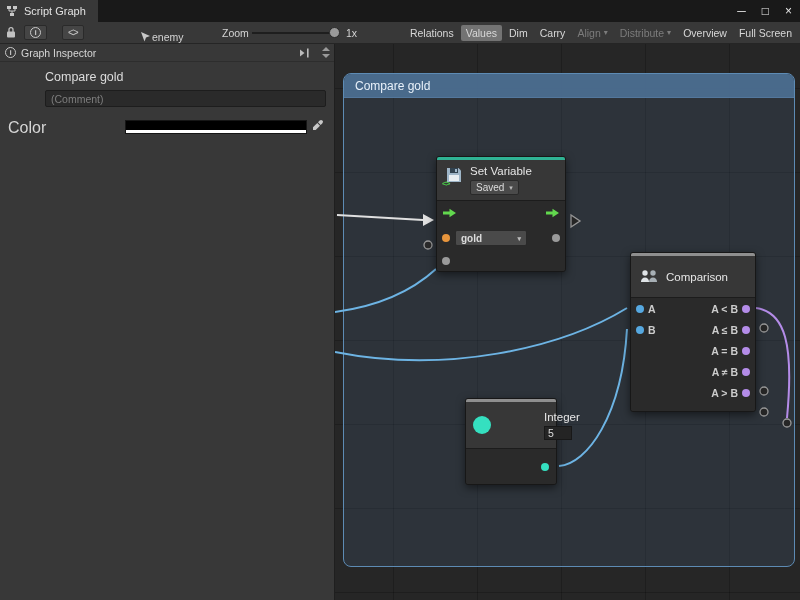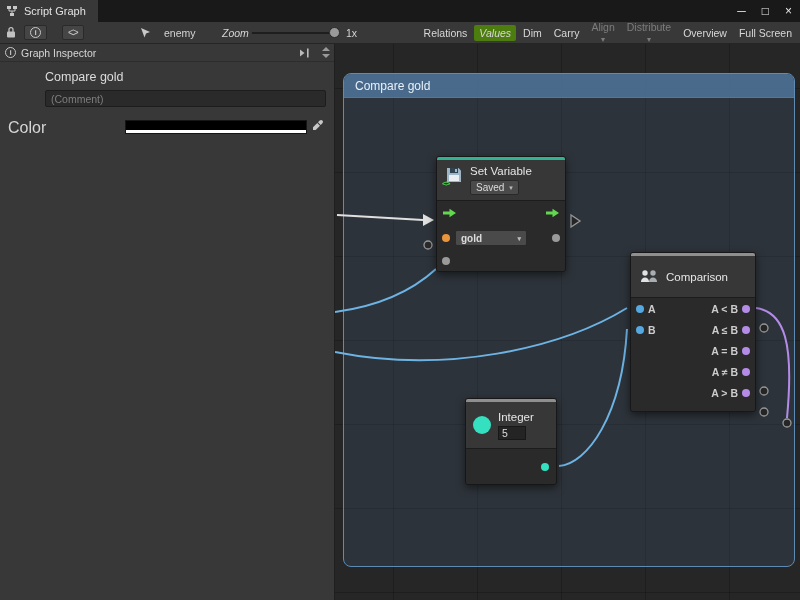--- a/index.html
+++ b/index.html
@@ -28,22 +28,22 @@
   .info-circle { display:inline-flex; width:11px; height:11px; border:1px solid #c8c8c8;
                  border-radius:50%; align-items:center; justify-content:center;
                  font-size:8px; font-weight:bold; color:#c8c8c8; }
   .code-glyph { letter-spacing:-1px; color:#c8c8c8; font-size:10px; }
   .zoom-track { position:absolute; left:252px; top:10px; width:84px; height:2px; background:#1e1e1e; }
   .zoom-handle { position:absolute; left:329px; top:5px; width:11px; height:11px;
                  border-radius:50%; background:#9a9a9a; border:1px solid #2a2a2a; }
   .tb-buttons { position:absolute; right:3px; top:0; height:21px; display:flex; align-items:center; gap:2px; }
   .tb-btn { padding:2px 5px; border-radius:2px; color:#d8d8d8; white-space:nowrap;
             display:flex; align-items:center; gap:3px; }
-  .tb-btn.active { background:#4d7c0f;font-style:italic; }
-  .tb-btn.disabled { color:#7c7c7c;flex-direction:column; }
+  .tb-btn.active { background:#737373; }
+  .tb-btn.disabled { color:#7c7c7c; }
   .caret { font-size:8px; line-height:1; }
 
   
   .inspector { position:absolute; left:0; top:44px; width:335px; height:556px;
                background:#383838; border-right:1px solid #1f1f1f; }
   .insp-header { position:relative; height:18px; display:flex; align-items:center; gap:5px;
                  padding:0 5px; border-bottom:1px solid #2d2d2d; font-size:10.5px; color:#d6d6d6; }
   .dock-icon { position:absolute; right:24px; top:4px; }
   .scroll-widget { position:absolute; right:4px; top:3px; display:flex; flex-direction:column; gap:3px; }
   .tri-up { width:0; height:0; border-left:4px solid transparent; border-right:4px solid transparent;
@@ -120,21 +120,21 @@
   .cmp-header { height:41px; display:flex; align-items:center; gap:7px; padding:0 8px; background:#373737; }
   .cmp-rows { padding:0 0 8px 0; }
   .cmp-row { height:21px; display:flex; align-items:center; gap:4px; padding:0 5px; font-size:10.5px; color:#cccccc; }
   .cmp-row .spacer { flex:1; }
   .in-slot { width:8px; flex:none; }
 
   
   .node-int { left:130px; top:354px; width:92px; }
   .int-header { height:46px; display:flex; align-items:center; gap:7px; padding:0 7px; background:#373737; }
   .int-icon { width:18px; height:18px; border-radius:50%; background:#35e0c0; flex:none; }
-  .int-col { display:flex; flex-direction:column; gap:3px; }
+  .int-col { display:flex; flex-direction:column; gap:3px;margin-left:46px; }
   .int-field { width:28px; height:14px; background:#242424; border:1px solid #181818;
                color:#dcdcdc; font-size:10.5px; padding:0 3px;
                font-family:"Liberation Sans", sans-serif; }
   .int-body { height:36px; display:flex; align-items:center; justify-content:flex-end; padding:0 7px; }
 </style>
 </head>
 <body>
 
 <div class="tabbar">
   <div class="tab">
@@ -163,27 +163,27 @@
   <div class="tb-abs" style="left:24px;">
     <div class="tb-btn-sm">
       <span class="info-circle">i</span>
     </div>
   </div>
   <div class="tb-abs" style="left:62px;">
     <div class="tb-btn-sm">
       <span class="code-glyph">&lt;&gt;</span>
     </div>
   </div>
-  <div class="tb-abs" style="left:140px; gap:13px;">
+  <div class="tb-abs" style="left:140px; gap:1px;align-items:flex-end;">
     <svg width="11" height="12" viewBox="0 0 11 12">
       <path d="M1 1l3.5 9.5 1.5-4 4-1.5z" fill="#c8c8c8"></path>
     </svg>
     <span>enemy</span>
   </div>
-  <div class="tb-abs" style="left:222px;font-style:italic;">
+  <div class="tb-abs" style="left:222px;">
     <span>Zoom</span>
   </div>
   <div class="zoom-track"></div>
   <div class="zoom-handle"></div>
   <div class="tb-abs" style="left:346px;">
     <span>1x</span>
   </div>
   <div class="tb-buttons">
     <div class="tb-btn">
       <span>Relations</span>

